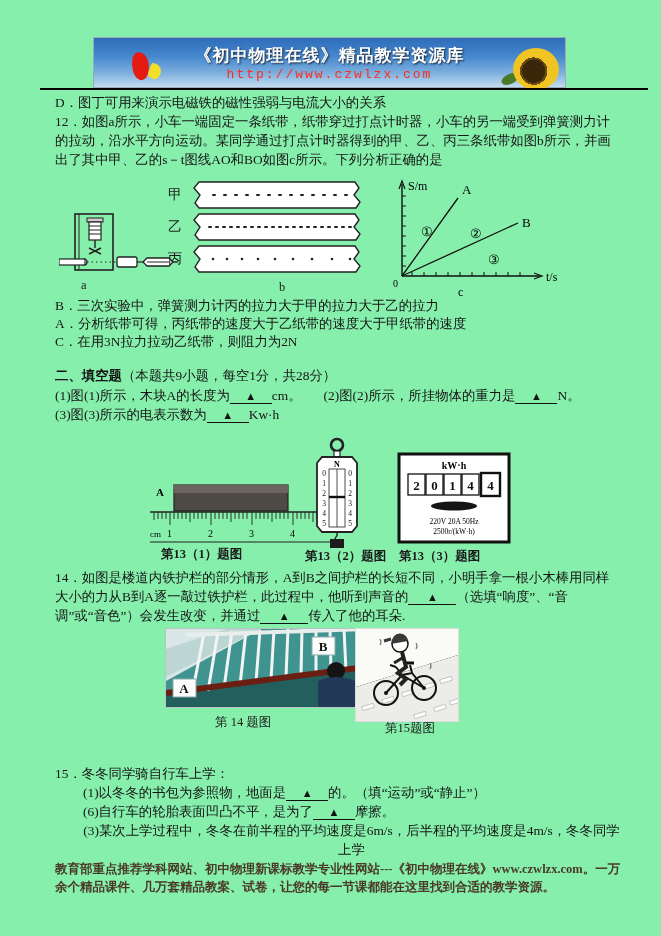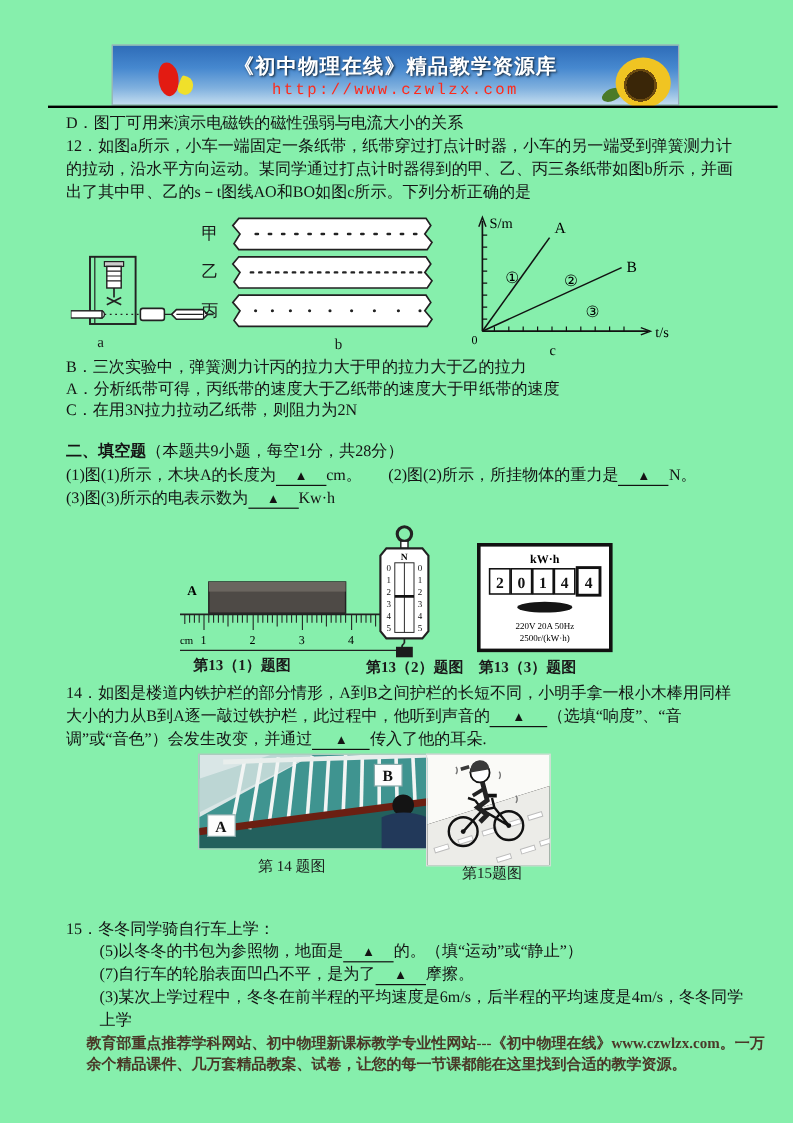--- a/index.html
+++ b/index.html
@@ -338,20 +338,20 @@
         <path d="M24,10 q2,3 0,6"></path>
           <path d="M60,14 q2,3 0,6"></path>
           <path d="M74,34 q2,3 0,6"></path>
       </g>
     </svg>
     <span class="abs caption" style="left:330px;top:94px;">第15题图</span>
   </div>
 
   <div class="abs txt" style="left:55px;top:735px;width:565px;margin-top:29px;">
     <p>15．冬冬同学骑自行车上学：</p>
-    <p style="padding-left:28px;"><span>(5)以冬冬的书包为参照物，地面是</span><span class="blank">▲</span><span>的。（填“运动”或“静止”）</span></p>
-    <p style="padding-left:28px;"><span>(7)自行车的轮胎表面凹凸不平，是为了</span><span class="blank">▲</span><span>摩擦。</span></p>
-    <p style="padding-left:28px;">(3)某次上学过程中，冬冬在前半程的平均速度是6m/s，后半程的平均速度是4m/s，冬冬同学上学</p>
-  </div>
-
-  <p class="abs" style="left:55px;top:860px;width:570px;font-size:12.5px;line-height:18px;font-weight:bold;color:#4a3828;margin-left:17px;">教育部重点推荐学科网站、初中物理新课标教学专业性网站---《初中物理在线》www.czwlzx.com。一万余个精品课件、几万套精品教案、试卷，让您的每一节课都能在这里找到合适的教学资源。</p>
+    <p style="padding-left:28px;"><span>(1)以冬冬的书包为参照物，地面是</span><span class="blank">▲</span><span>的。（填“运动”或“静止”）</span></p>
+    <p style="padding-left:28px;"><span>(6)自行车的轮胎表面凹凸不平，是为了</span><span class="blank">▲</span><span>摩擦。</span></p>
+    <p style="padding-left:28px;text-align:center;">(3)某次上学过程中，冬冬在前半程的平均速度是6m/s，后半程的平均速度是4m/s，冬冬同学上学</p>
+  </div>
+
+  <p class="abs" style="left:55px;top:860px;width:570px;font-size:12.5px;line-height:18px;font-weight:bold;color:#4a3828;">教育部重点推荐学科网站、初中物理新课标教学专业性网站---《初中物理在线》www.czwlzx.com。一万余个精品课件、几万套精品教案、试卷，让您的每一节课都能在这里找到合适的教学资源。</p>
 
 </div>
 
 </body></html>

